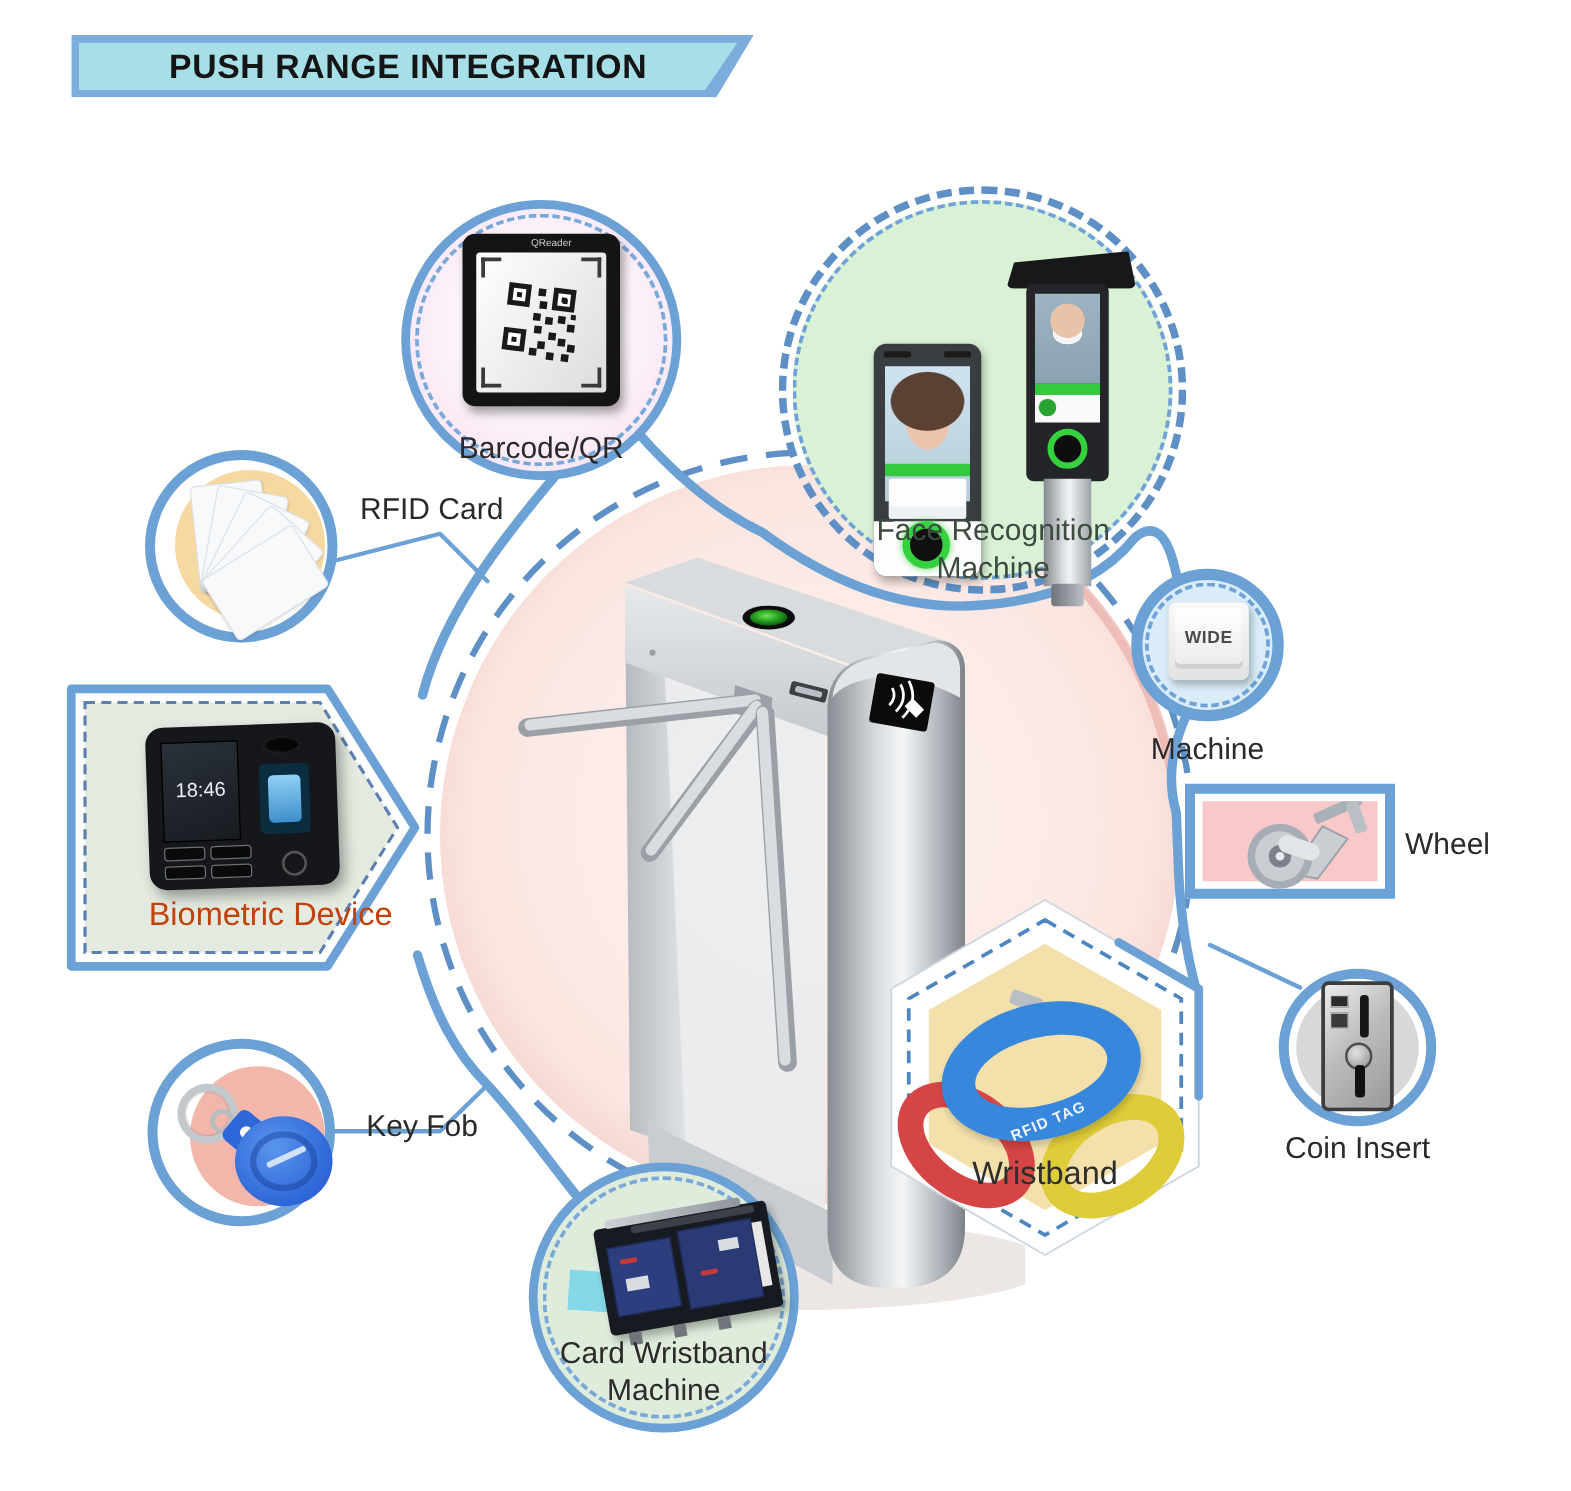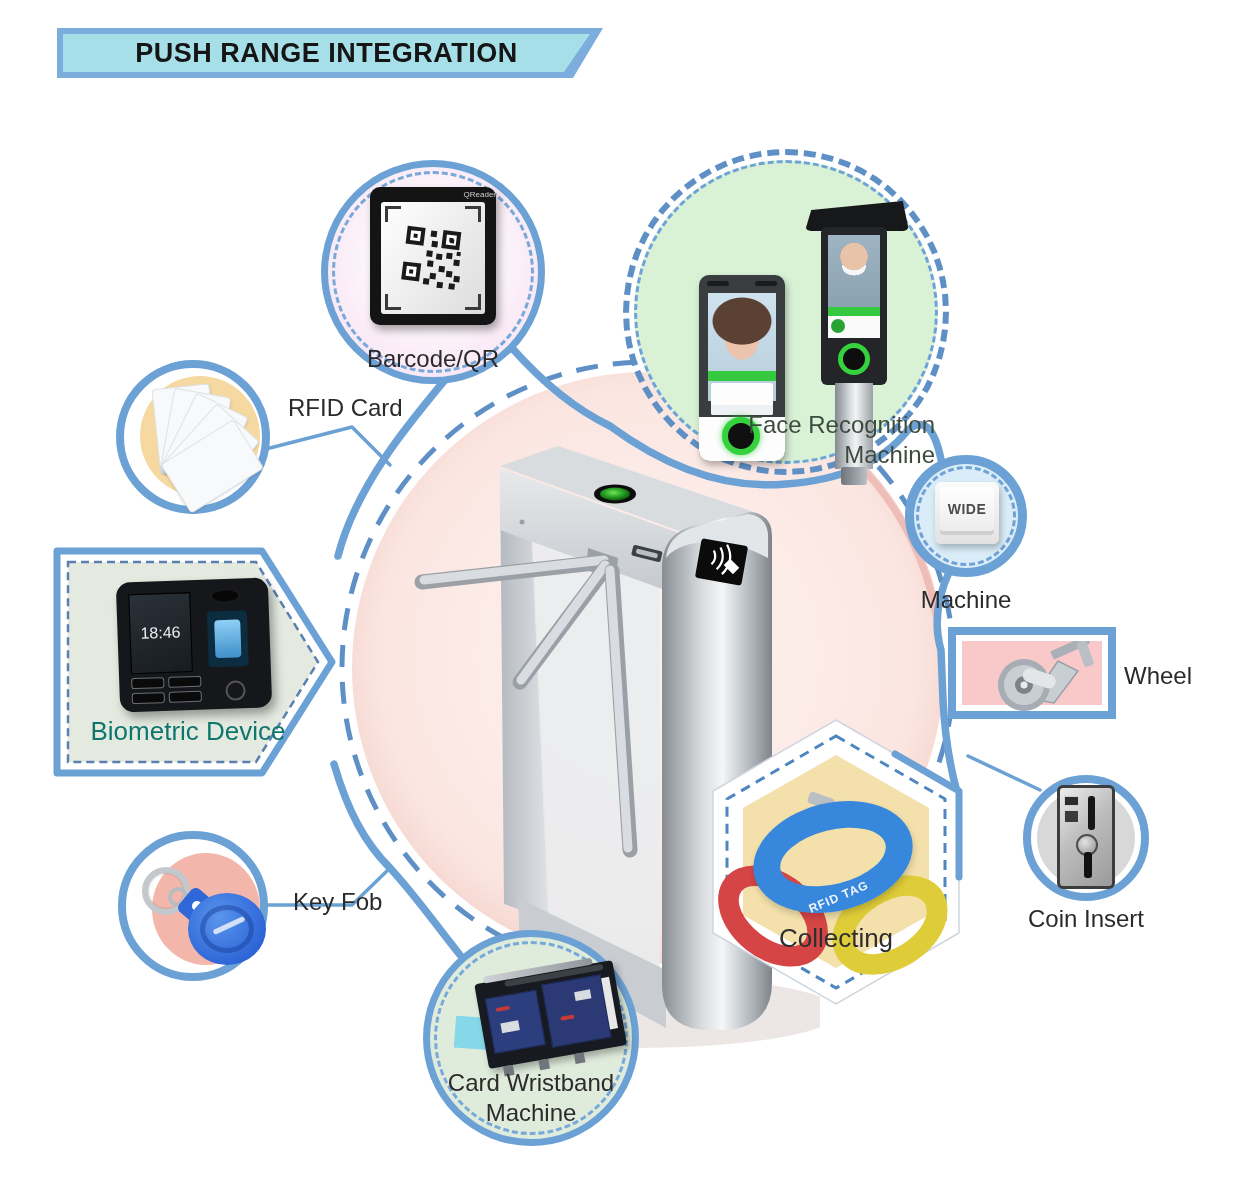--- a/index.html
+++ b/index.html
@@ -27,21 +27,21 @@
   
   .sat{position:absolute;border-radius:50%;z-index:2;}
   .sat-label{position:absolute;text-align:center;font-size:24px;color:#2a2a2a;white-space:nowrap;z-index:4;}
 
   
   #sat-barcode{left:321px;top:160px;width:224px;height:224px;border:7px solid var(--ring-blue);
     background:radial-gradient(circle at 50% 45%,#ffffff 22%,#fbeef8 58%,var(--barcode-pink) 100%);}
   #sat-barcode::before{content:"";position:absolute;inset:4px;border:3px dashed #79a9d9;border-radius:50%;}
   .qr-device{position:absolute;left:42px;top:20px;width:126px;height:138px;background:#141414;border-radius:10px;
     box-shadow:3px 5px 8px rgba(0,0,0,.35);}
-  .qr-title{position:absolute;left:16px;right:0;top:3px;text-align:right;font-size:8px;color:#cfcfcf;}
+  .qr-title{position:absolute;left:16px;right:0;top:3px;text-align:center;font-size:8px;color:#cfcfcf;}
   .qr-screen{position:absolute;left:11px;top:15px;right:11px;bottom:11px;background:linear-gradient(125deg,#ffffff,#dcdcdc);
     border-radius:3px;display:flex;align-items:center;justify-content:center;}
   .qr-screen svg{transform:rotate(7deg);}
   .qr-corner{position:absolute;width:16px;height:16px;border:3px solid #3a3a3a;}
   .qc-tl{left:4px;top:4px;border-right:none;border-bottom:none;}
   .qc-tr{right:4px;top:4px;border-left:none;border-bottom:none;}
   .qc-bl{left:4px;bottom:4px;border-right:none;border-top:none;}
   .qc-br{right:4px;bottom:4px;border-left:none;border-top:none;}
   #label-barcode{left:0;right:0;top:178px;}
 
@@ -49,21 +49,21 @@
   #sat-rfid{left:116px;top:360px;width:154px;height:154px;border:8px solid var(--ring-blue);background:#fff;}
   .rfid-inner{position:absolute;left:16px;top:8px;width:120px;height:120px;border-radius:50%;background:var(--rfid-orange);}
   .rfid-fan{position:absolute;left:18px;top:14px;width:100px;height:110px;}
   .rfid-card-el{position:absolute;left:18px;top:6px;width:58px;height:86px;background:#f7f9fa;border:1px solid #dfe3e7;
     border-radius:4px;transform-origin:15% 95%;box-shadow:1px 1px 2px rgba(0,0,0,.12);}
   #label-rfid{left:288px;top:394px;text-align:left;}
 
   
   #sat-face{left:623px;top:149px;width:326px;height:326px;border:6px dashed var(--dash-blue);background:transparent;}
   .face-inner{position:absolute;inset:5px;border-radius:50%;border:3px dashed #6fa3d8;background:var(--face-green);}
-  .face-label{position:absolute;left:17px;right:0;text-align:right;font-size:24px;color:#3d4b3f;}
+  .face-label{position:absolute;left:17px;right:0;text-align:center;font-size:24px;color:#3d4b3f;}
   #label-face-1{top:248px;} #label-face-2{top:278px;}
   .face-devL{position:absolute;left:62px;top:112px;width:86px;height:186px;background:#3a3d40;border-radius:10px;
      box-shadow:2px 4px 7px rgba(0,0,0,.3);}
   .face-devL .cam-bar{position:absolute;left:8px;top:6px;right:8px;height:8px;display:flex;justify-content:space-between;}
   .face-devL .cam-bar i{display:block;width:22px;height:5px;background:#1b1b1b;border-radius:3px;}
   .face-devL .photo{position:absolute;left:9px;top:18px;right:9px;height:108px;background:
      radial-gradient(ellipse 30px 24px at 50% 26%,#5b4034 96%,rgba(0,0,0,0) 100%),
      radial-gradient(ellipse 18px 24px at 50% 40%,#ecc4ad 96%,rgba(0,0,0,0) 100%),
      linear-gradient(180deg,#cfe3ef,#b5ccd9);}
   .face-devL .gbar{position:absolute;left:9px;top:96px;right:9px;height:10px;background:#34c93e;}
@@ -110,21 +110,21 @@
      z-index:2;transform:rotate(-2deg);box-shadow:4px 6px 10px rgba(0,0,0,.35);}
   .bio-screen{position:absolute;left:12px;top:12px;width:62px;height:80px;background:linear-gradient(160deg,#2a3138,#171c21);
      border:1px solid #000;display:flex;align-items:center;justify-content:center;color:#e8eef4;font-size:16px;}
   .bio-cam{position:absolute;right:28px;top:10px;width:30px;height:14px;border-radius:50%;background:#060606;
      box-shadow:inset 0 0 3px #444;}
   .bio-fp{position:absolute;right:22px;top:32px;width:40px;height:56px;background:#0c2c40;border-radius:4px;}
   .bio-fp i{position:absolute;left:7px;top:9px;right:7px;bottom:9px;background:linear-gradient(180deg,#8fd0f6,#3f8fc9);border-radius:4px;display:block;}
   .bio-keys{position:absolute;left:12px;bottom:8px;width:70px;height:26px;display:grid;grid-template-columns:1fr 1fr;gap:4px;}
   .bio-keys i{display:block;background:#0a0a0a;border:1px solid #6a6f74;border-radius:3px;}
   .bio-logo{position:absolute;right:26px;bottom:8px;width:20px;height:20px;border-radius:50%;border:2px solid #555;}
-  #label-biometric{left:62px;top:716px;width:252px;font-size:26px;color:#0f766e;}
+  #label-biometric{left:62px;top:716px;width:252px;font-size:26px;color:#c2410c;text-align:right;}
 
   
   #sat-keyfob{left:118px;top:831px;width:150px;height:150px;border:8px solid var(--ring-blue);background:#fff;}
   .keyfob-inner{position:absolute;left:26px;top:14px;width:108px;height:112px;border-radius:50%;background:var(--keyfob-salmon);}
   .kf-ring{position:absolute;left:16px;top:28px;width:48px;height:48px;border-radius:50%;border:6px solid #c3c8cd;
      box-shadow:inset 0 0 2px #888;}
   .kf-ring2{position:absolute;left:42px;top:48px;width:20px;height:20px;border-radius:50%;border:4px solid #b7bcc1;}
   .kf-neck{position:absolute;left:56px;top:52px;width:28px;height:30px;background:#2f66d8;border-radius:6px;transform:rotate(40deg);}
   .kf-hole{position:absolute;left:66px;top:62px;width:10px;height:10px;border-radius:50%;background:#fff;transform:rotate(40deg);}
   .kf-head{position:absolute;left:62px;top:54px;width:78px;height:72px;border-radius:50%;
@@ -418,21 +418,21 @@
       <polyline points="205,39 269,76 269,162" fill="none" stroke="#6ba1d4" stroke-width="7" stroke-linejoin="round" stroke-linecap="round"></polyline>
       <polygon points="146,21 255,84 255,210 146,273 37,210 37,84" fill="none" stroke="#4d86c0" stroke-width="3" stroke-dasharray="10 7"></polygon>
       <polygon points="146,40 239,93 239,200 146,253 53,200 53,93" fill="#f3e0ab"></polygon>
     </svg>
     <div class="band band-red"></div>
     <div class="band band-yellow"></div>
     <div class="band-clip"></div>
     <div class="band band-blue">
       <span class="band-tag">RFID TAG</span>
     </div>
-    <div id="label-wristband">Collecting</div>
+    <div id="label-wristband">Wristband</div>
   </div>
 
   <div class="sat" id="sat-coin">
     <div class="coin-inner"></div>
     <div class="coin-plate">
       <div class="coin-slot-v"></div>
       <div class="coin-tag1"></div>
       <div class="coin-tag2"></div>
       <div class="coin-btn"></div>
       <div class="coin-slot-b"></div>

